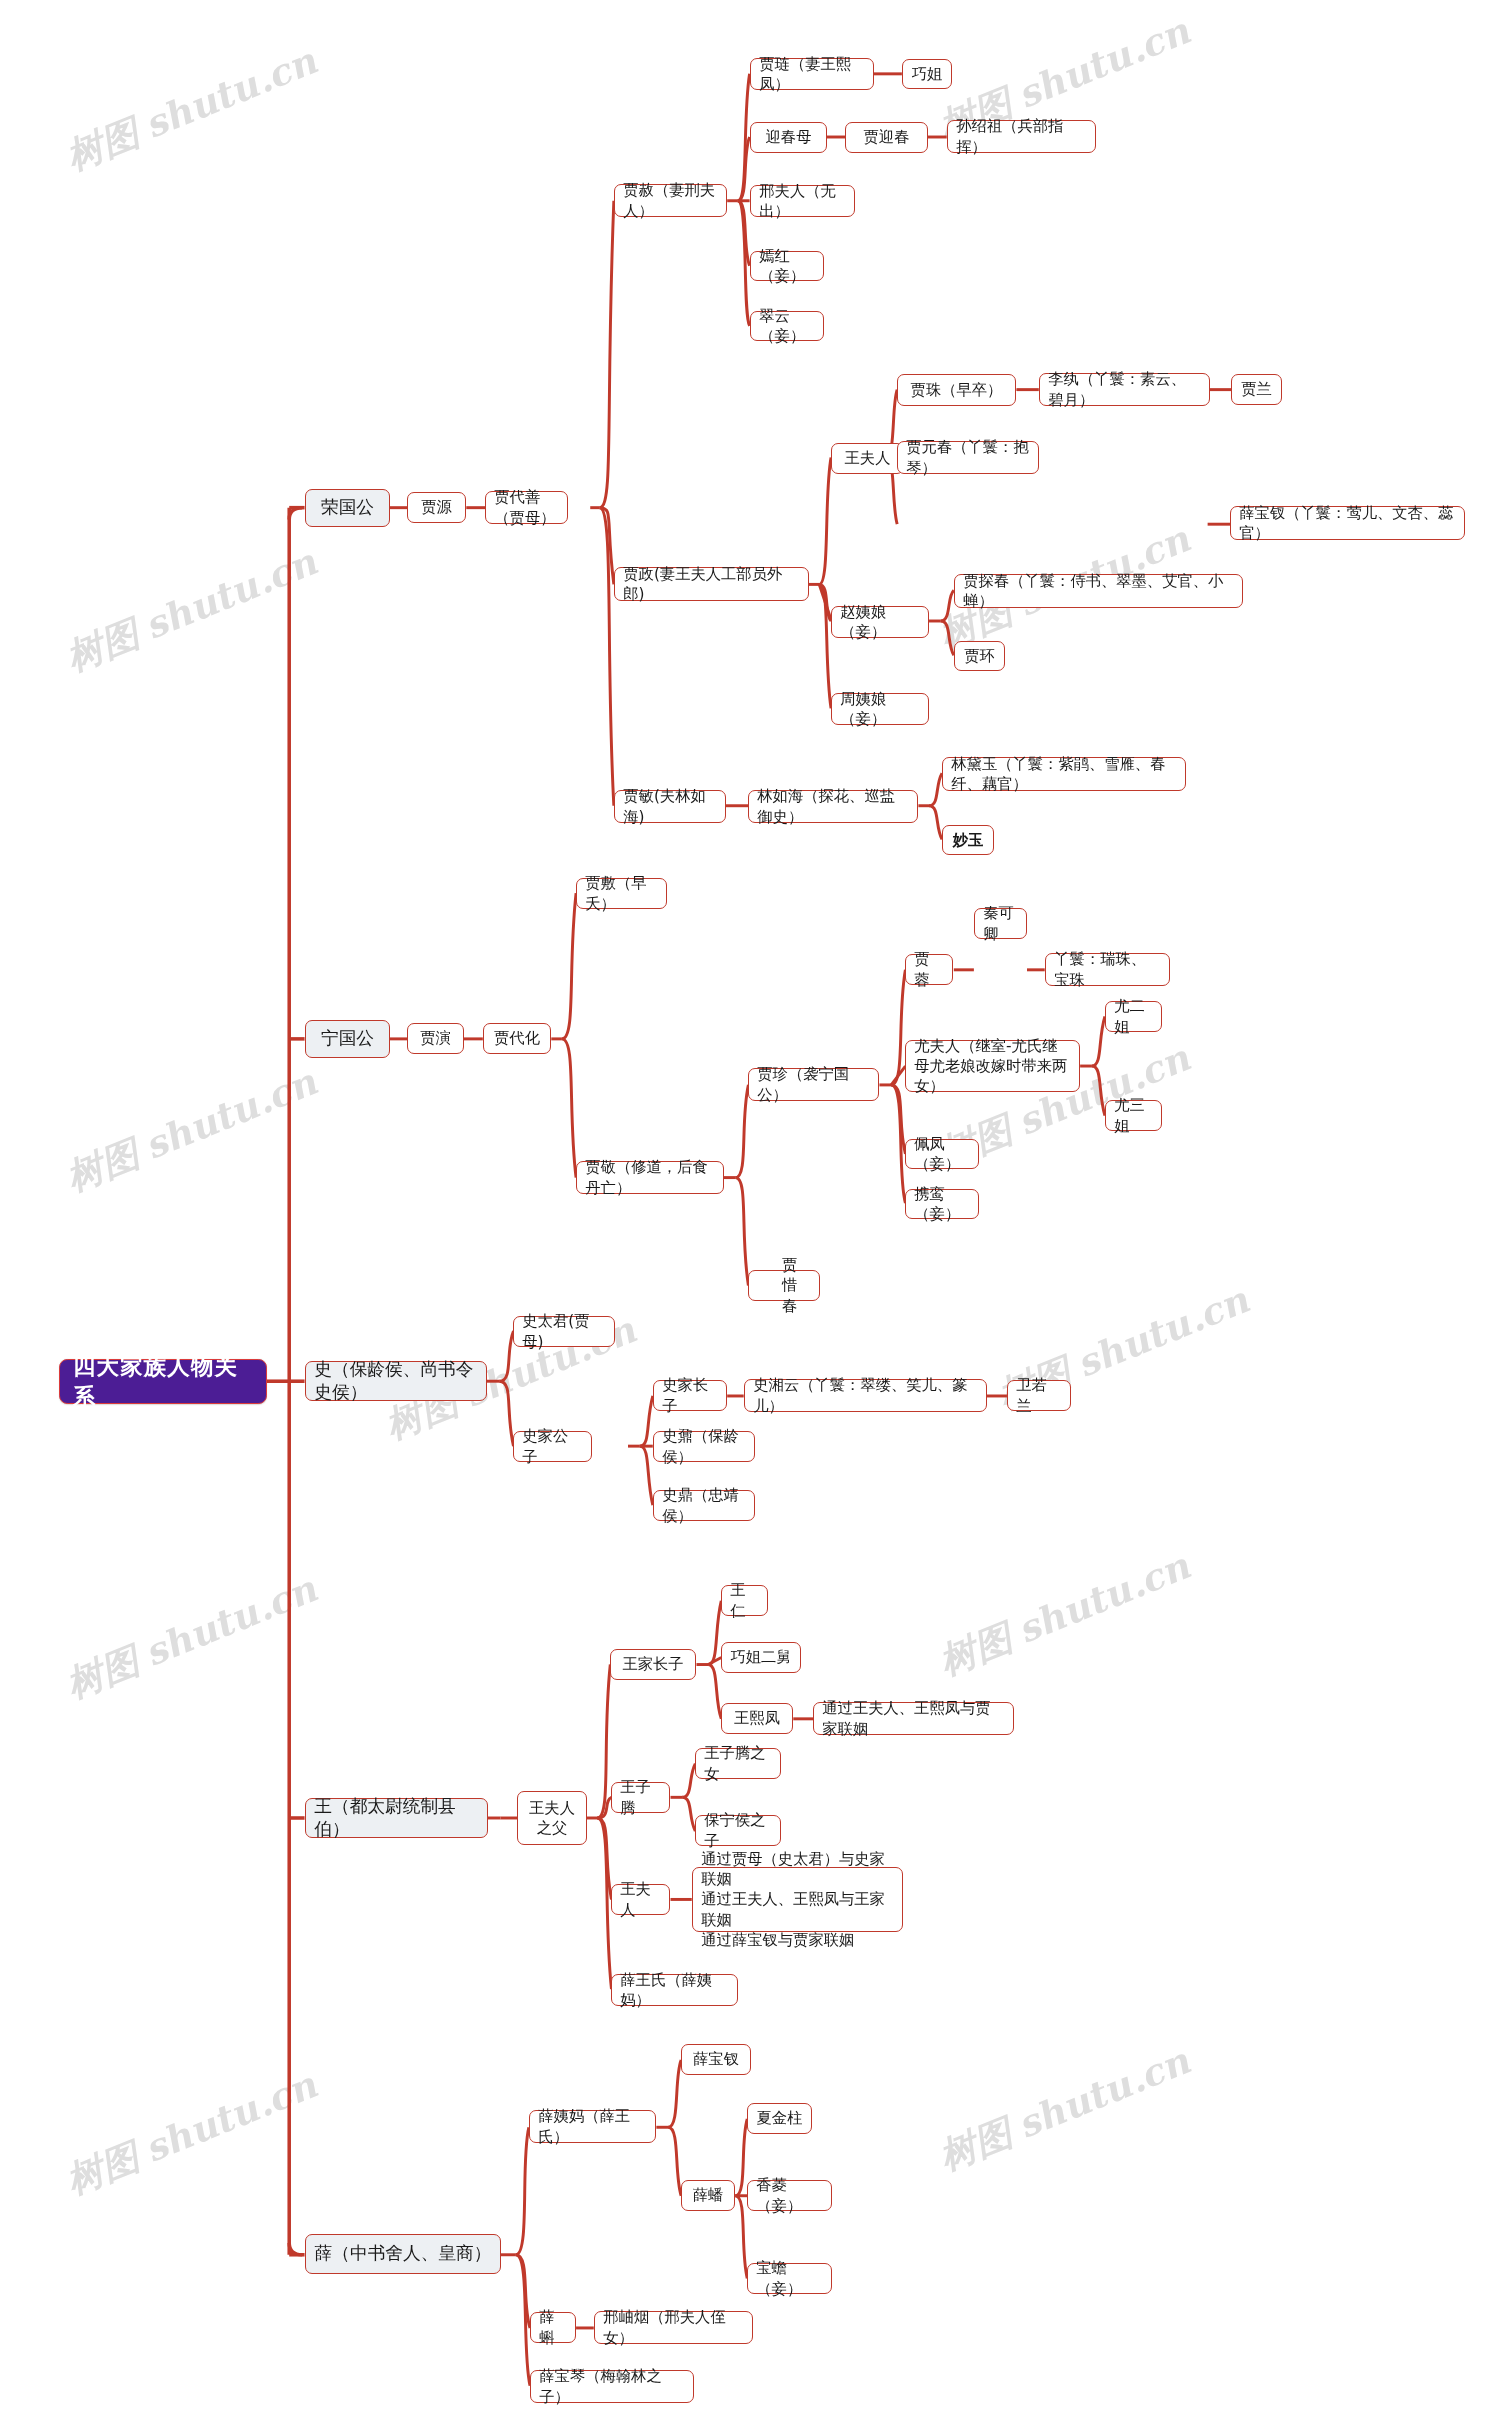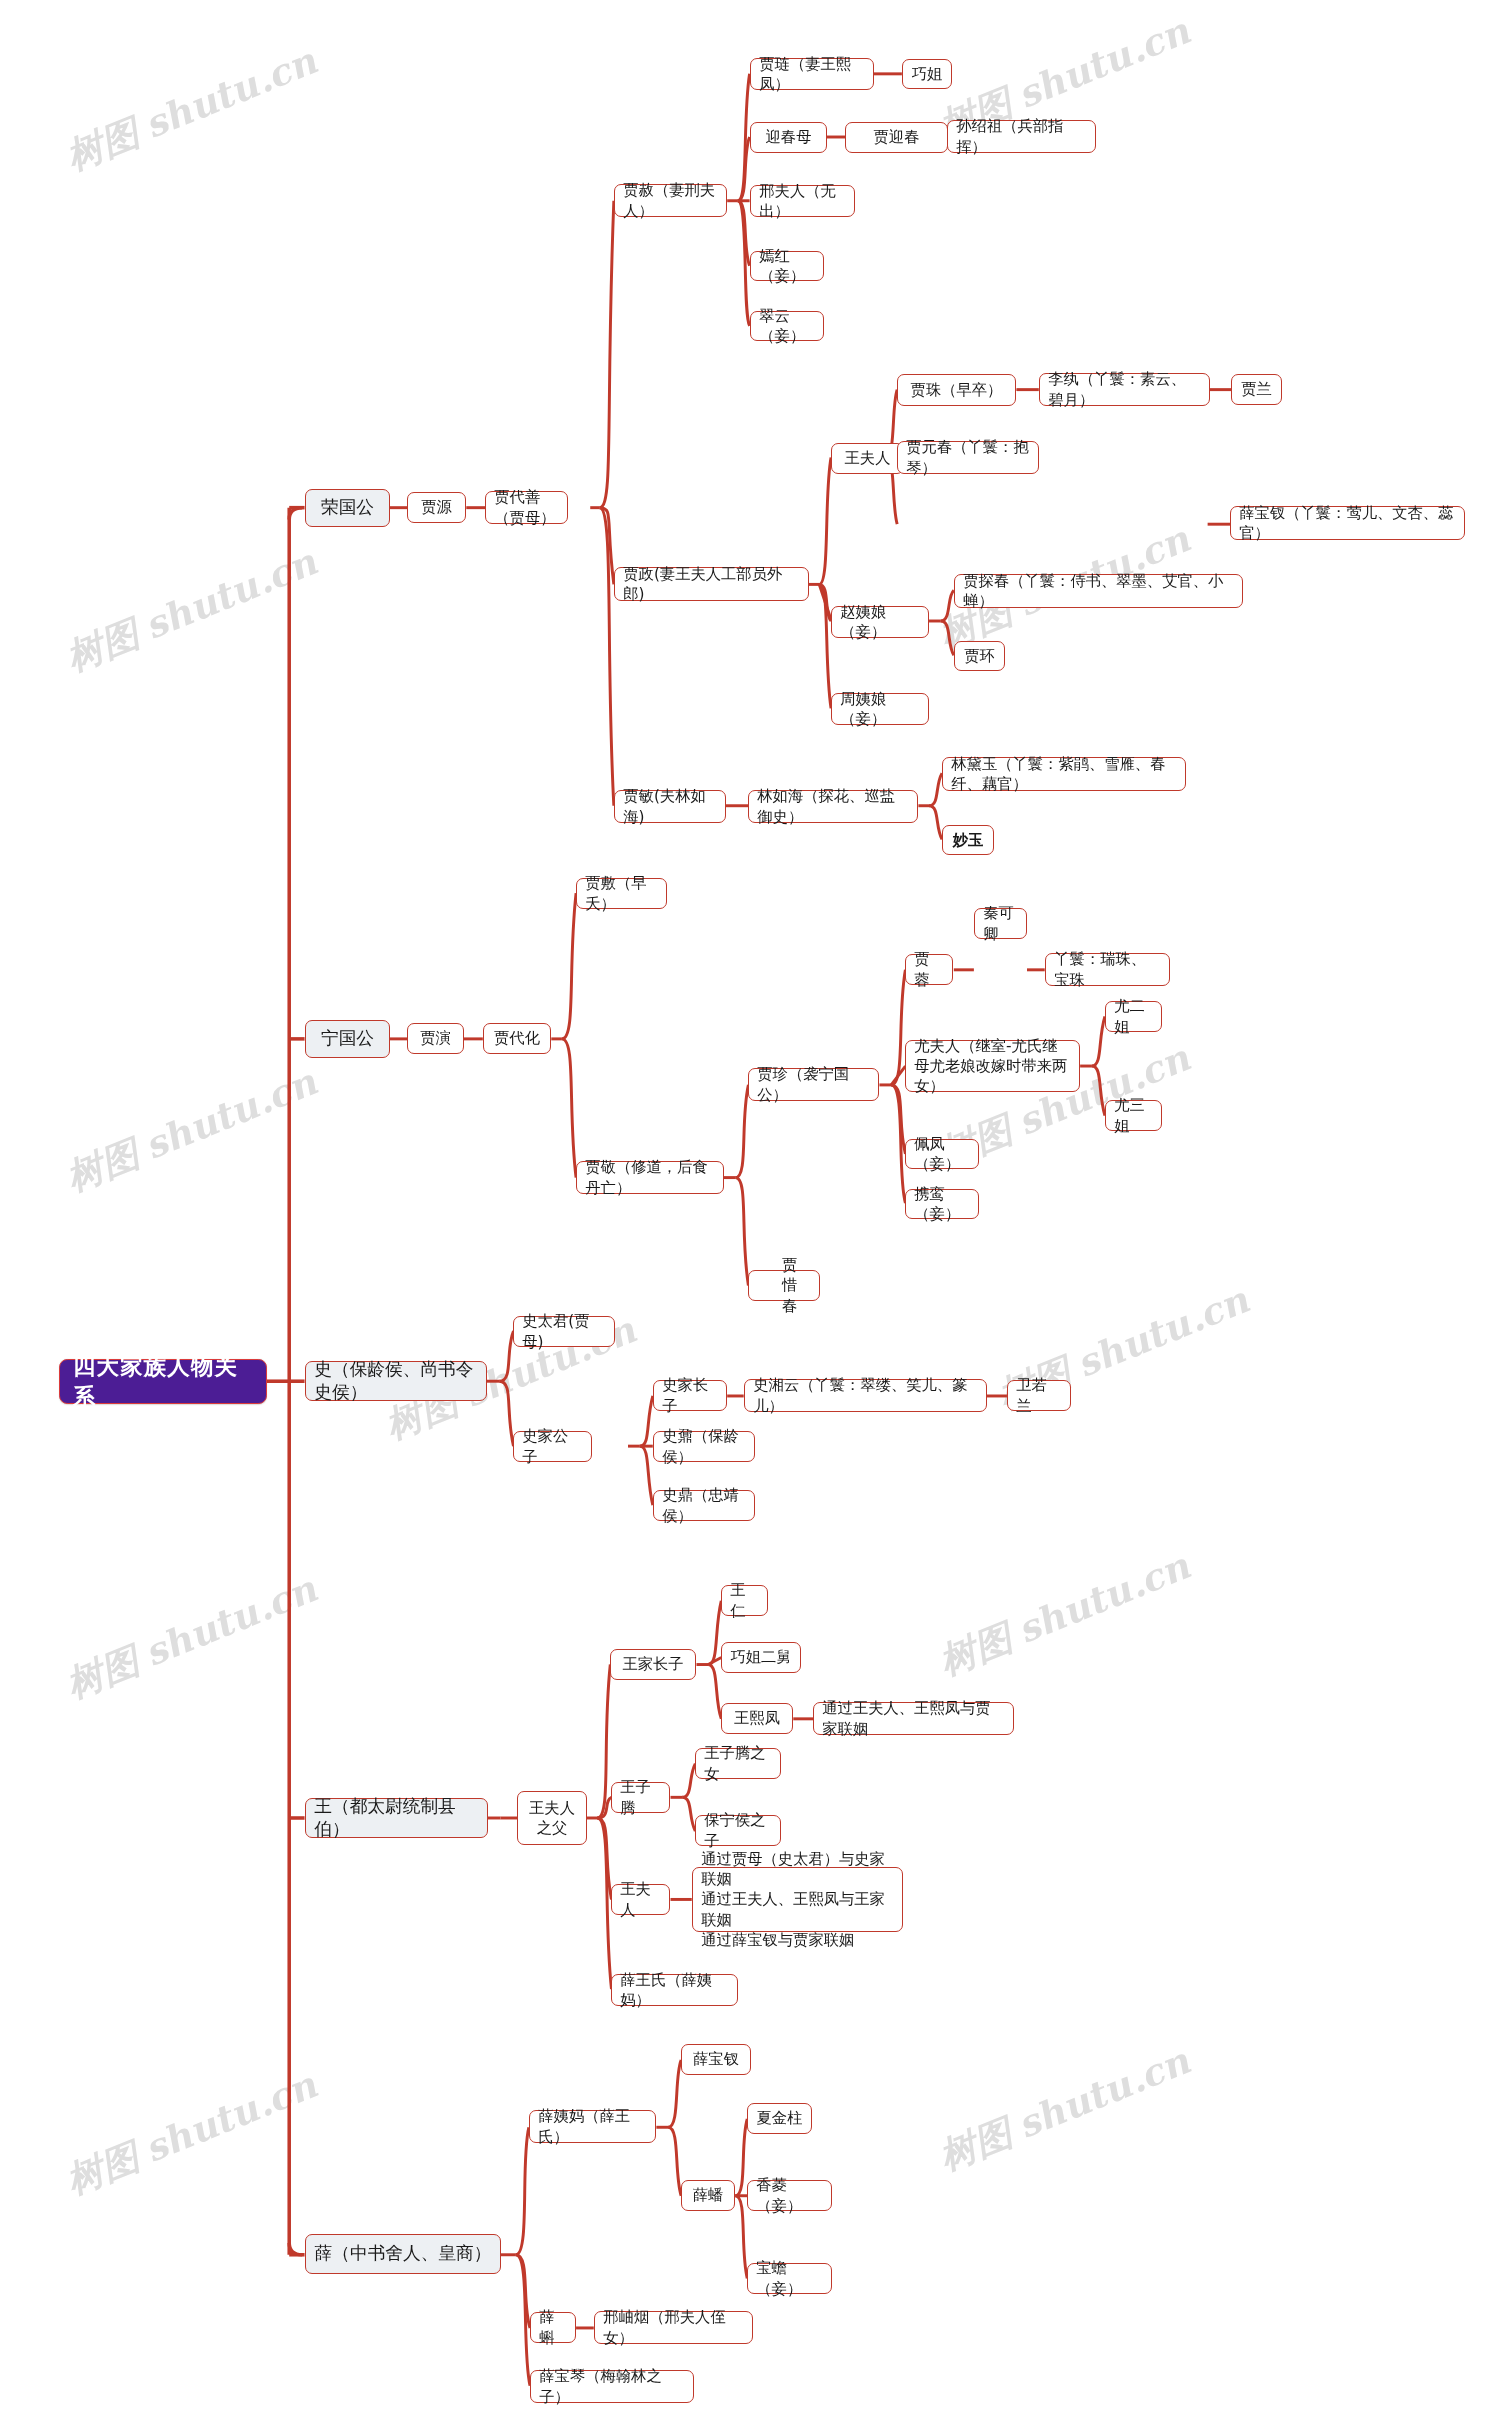--- a/index.html
+++ b/index.html
@@ -183,21 +183,21 @@
   <div class="node root" style="left:59px;top:1359px;width:208px;height:45px;">四大家族人物关系</div>
 
   <div class="node lvl1" style="left:305px;top:489px;width:85px;height:38px;justify-content:center;">荣国公</div>
   <div class="node" style="left:407px;top:492px;width:59px;height:31px;justify-content:center;">贾源</div>
   <div class="node" style="left:485px;top:491px;width:83px;height:33px;justify-content:center;">贾代善（贾母）</div>
 
   <div class="node" style="left:614px;top:184px;width:113px;height:33px;justify-content:center;">贾赦（妻刑夫人）</div>
   <div class="node" style="left:750px;top:58px;width:124px;height:32px;justify-content:center;">贾琏（妻王熙凤）</div>
   <div class="node" style="left:902px;top:59px;width:50px;height:29.5px;justify-content:center;">巧姐</div>
   <div class="node" style="left:750px;top:122px;width:77px;height:31px;justify-content:center;">迎春母</div>
-  <div class="node" style="left:845px;top:122px;width:103px;height:31px;justify-content:center;">贾迎春</div>
+  <div class="node" style="left:845px;top:122px;width:83px;height:31px;justify-content:center;">贾迎春</div>
   <div class="node" style="left:947px;top:120px;width:149px;height:33px;justify-content:center;">孙绍祖（兵部指挥）</div>
   <div class="node" style="left:750px;top:185px;width:105px;height:32px;justify-content:center;">邢夫人（无出）</div>
   <div class="node" style="left:750px;top:251px;width:74px;height:29.5px;justify-content:center;">嫣红（妾）</div>
   <div class="node" style="left:750px;top:311px;width:74px;height:29.5px;justify-content:center;">翠云（妾）</div>
 
   <div class="node" style="left:614px;top:567px;width:195px;height:34px;justify-content:center;">贾政(妻王夫人工部员外郎)</div>
 
   <div class="node" style="left:831px;top:443px;width:73px;height:31px;justify-content:center;">王夫人</div>
   <div class="node" style="left:897px;top:374px;width:119px;height:32px;justify-content:center;">贾珠（早卒）</div>
   <div class="node" style="left:1039px;top:373px;width:171px;height:33px;justify-content:center;">李纨（丫鬟：素云、碧月）</div>

